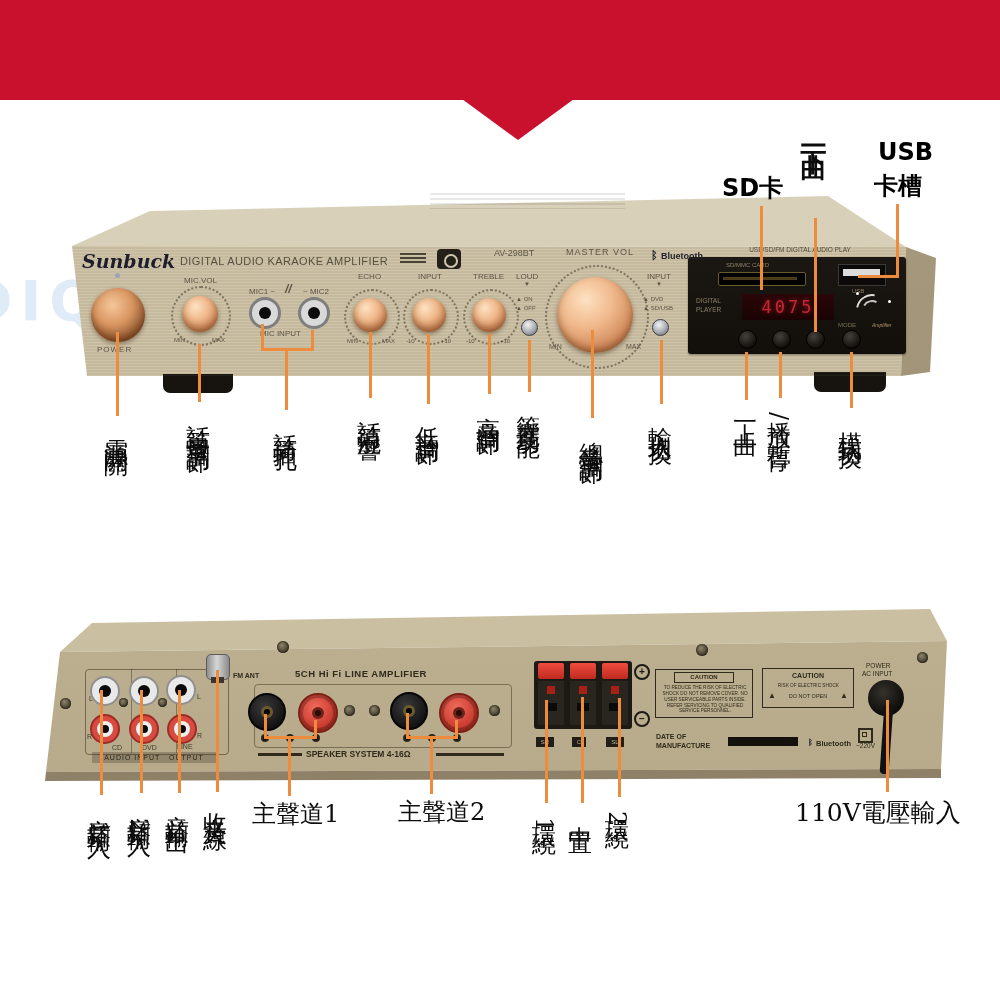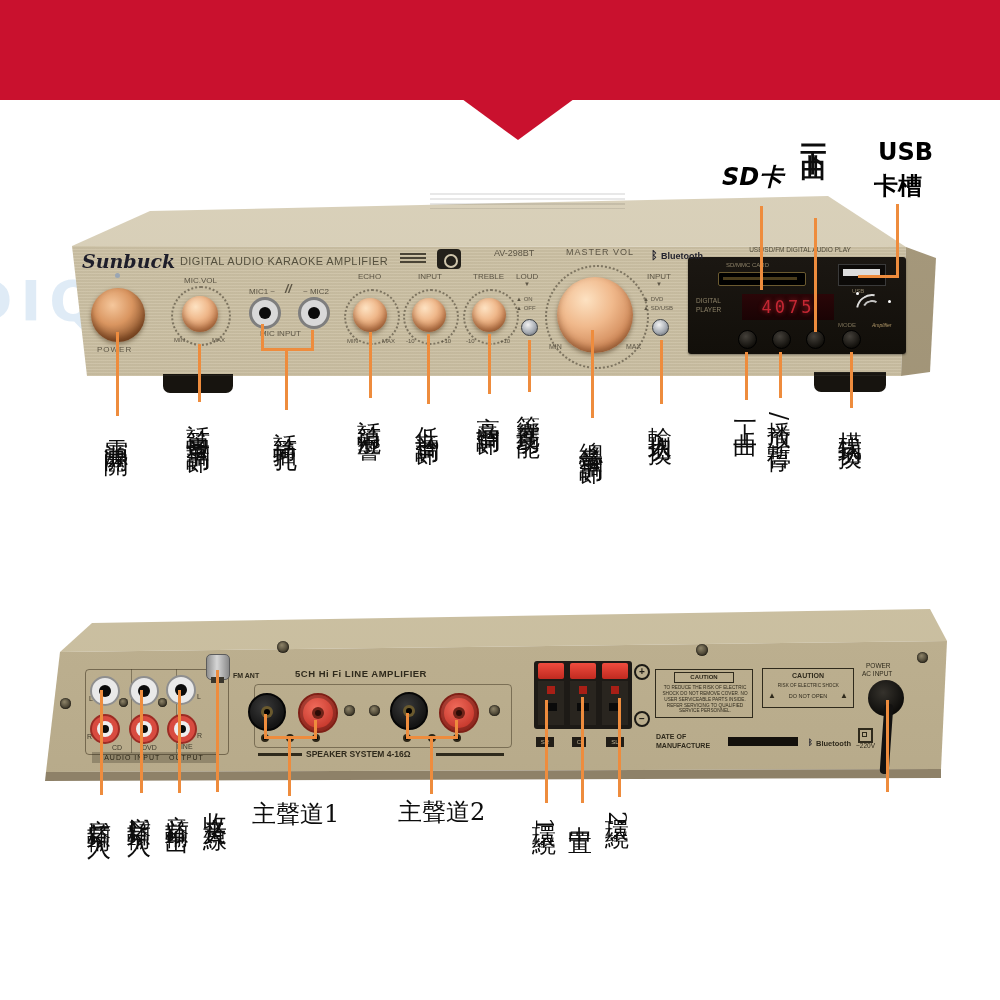--- a/index.html
+++ b/index.html
@@ -153,21 +153,21 @@
   <div class="abs" style="left:856px;top:292px;width:3px;height:3px;border-radius:50%;background:#fff;z-index:3;"></div>
   <div class="abs" style="left:888px;top:300px;width:3px;height:3px;border-radius:50%;background:#fff;z-index:3;"></div>
   <div class="pt" style="left:872px;top:322px;font-size:5px;font-style:italic;color:#b49a6a;z-index:3;">Amplifier</div>
 
   <div class="pt" style="left:838px;top:322px;font-size:6px;color:#7d7258;z-index:3;">MODE</div>
   <div class="abs" style="left:738px;top:330px;width:17px;height:17px;border-radius:50%;background:radial-gradient(circle at 40% 32%,#44403a,#100e0a 75%);border:1px solid #000;z-index:3;"></div>
   <div class="abs" style="left:772px;top:330px;width:17px;height:17px;border-radius:50%;background:radial-gradient(circle at 40% 32%,#44403a,#100e0a 75%);border:1px solid #000;z-index:3;"></div>
   <div class="abs" style="left:806px;top:330px;width:17px;height:17px;border-radius:50%;background:radial-gradient(circle at 40% 32%,#44403a,#100e0a 75%);border:1px solid #000;z-index:3;"></div>
   <div class="abs" style="left:842px;top:330px;width:17px;height:17px;border-radius:50%;background:radial-gradient(circle at 40% 32%,#44403a,#100e0a 75%);border:1px solid #000;z-index:3;"></div>
 
-  <div class="tcallout" style="left:722px;top:161px;font-style:italic;">SD卡</div>
+  <div class="tcallout" style="left:722px;top:172px;">SD卡</div>
   <div class="ll" style="left:760px;top:206px;height:84px;"></div>
 
   <div class="vcallout" style="left:801px;top:130px;font-size:26px;font-weight:bold;letter-spacing:2px;">下一曲</div>
   <div class="ll" style="left:814px;top:218px;height:114px;"></div>
 
   <div class="tcallout" style="left:878px;top:138px;">USB</div>
   <div class="tcallout" style="left:874px;top:170px;font-family:'DejaVu Serif','Liberation Serif',serif;">卡槽</div>
   <div class="ll" style="left:896px;top:204px;height:74px;"></div>
   <div class="llh" style="left:858px;top:275px;width:41px;"></div>
 
@@ -381,15 +381,16 @@
   <div class="ll" style="left:545px;top:700px;height:103px;"></div>
   <div class="vcallout" style="left:532px;top:807px;">環繞1</div>
 
   <div class="ll" style="left:581px;top:697px;height:106px;"></div>
   <div class="vcallout" style="left:568px;top:807px;">中置</div>
 
   <div class="ll" style="left:618px;top:698px;height:99px;"></div>
   <div class="vcallout" style="left:605px;top:801px;">環繞2</div>
 
   <div class="ll" style="left:886px;top:700px;height:92px;"></div>
+  <div class="hcallout" style="left:795px;top:796px;font-size:25px;">110V電壓輸入</div>
 
 
 </div>
 
 </body></html>

